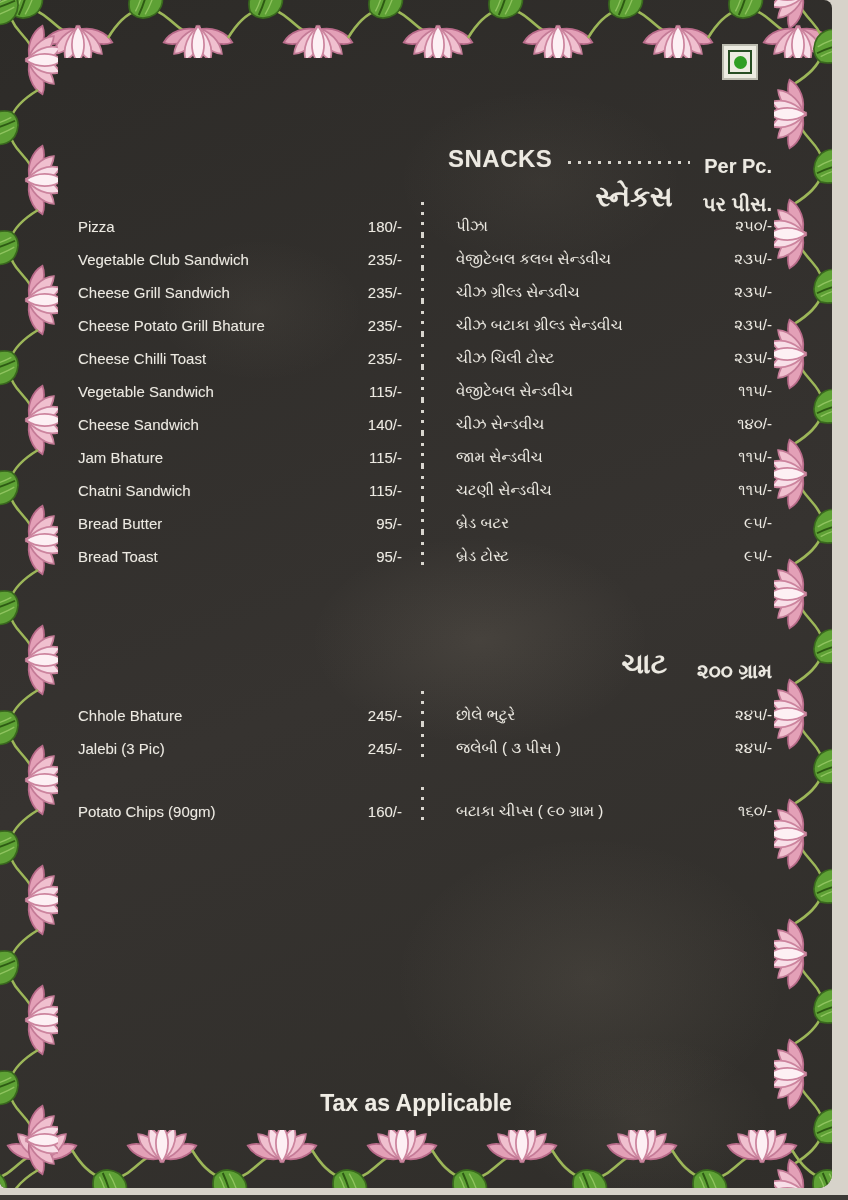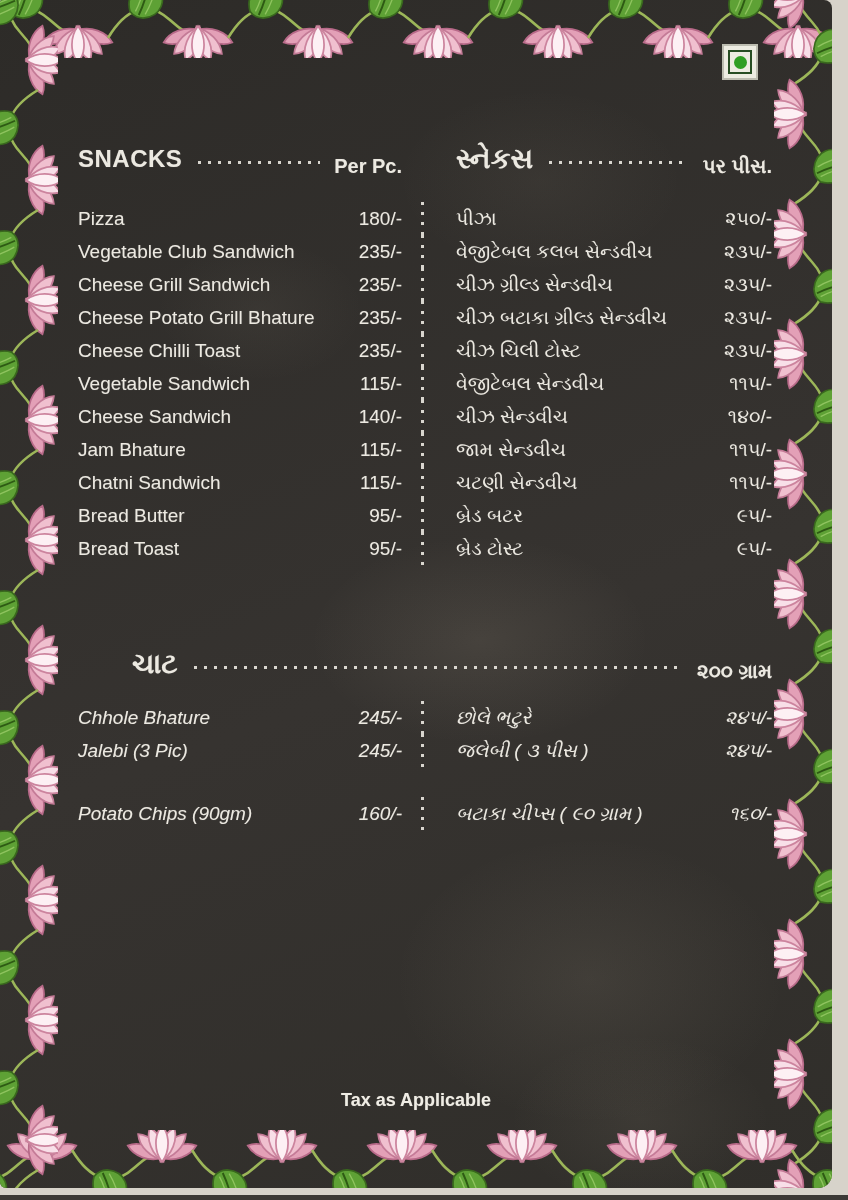--- a/index.html
+++ b/index.html
@@ -37,48 +37,48 @@
   .veg-frame{
     width:24px;height:24px;border:2px solid #274d23;box-sizing:border-box;
     display:flex;align-items:center;justify-content:center;
   }
   .veg-dot{width:13px;height:13px;border-radius:50%;background:#2f9e23;}
 
   .menu{
     position:absolute;left:78px;top:140px;width:694px;
     color:#ece9e1;text-shadow:0 0 1px rgba(255,255,255,.25);
   }
-  .sec-header{display:flex;height:36px;align-items:flex-start;font-weight:bold;}
+  .sec-header{display:flex;height:36px;align-items:flex-end;font-weight:bold;flex-direction:column;}
   .h-left{width:324px;display:flex;align-items:center;}
   .h-mid{width:40px;}
   .h-right{flex:1;display:flex;align-items:center;padding-left:14px;}
   .title-en{font-size:24px;letter-spacing:.5px;}
   .title-gu{font-size:28px;}
   .unit{font-size:20px;white-space:nowrap;margin-top:15px;}
   .dots{
     flex:1;height:3px;margin:6px 14px 0 16px;
     background:repeating-linear-gradient(90deg,#d9d6cf 0 3px,transparent 3px 10px);
   }
   .items{margin-top:26px;}
-  .items-chaat{margin-top:20px;font-style:italic;}
-  .row{display:flex;height:33px;align-items:center;font-size:19px;}
+  .items-chaat{margin-top:10px;}
+  .row{display:flex;height:33px;align-items:flex-end;font-size:15px;}
   .row.gap-above{margin-top:30px;}
   .en-name{width:272px;white-space:nowrap;}
   .en-price{width:52px;text-align:right;white-space:nowrap;}
   .sep{width:40px;align-self:stretch;display:flex;justify-content:center;}
   .sep i{
     display:block;width:3px;
     background:repeating-linear-gradient(180deg,#d9d6cf 0 3px,transparent 3px 10px);
   }
   .gu-name{flex:1;padding-left:14px;white-space:nowrap;}
   .gu-price{width:84px;text-align:right;white-space:nowrap;}
   .sec-chaat{margin-top:80px;}
   .footer{
     position:absolute;left:0;top:1090px;width:832px;text-align:center;
-    color:#f0ede5;font-weight:bold;font-size:18px;
+    color:#f0ede5;font-weight:bold;font-size:23px;
     text-shadow:0 0 1px rgba(255,255,255,.3);
   }
   .defs-holder{position:absolute;width:0;height:0;overflow:hidden;}
 </style>
 </head>
 <body>
 
 <svg class="defs-holder" xmlns="http://www.w3.org/2000/svg" aria-hidden="true">
   <defs>
     <path id="petal" d="M0,6 C -6,-2 -6,-14 0,-21 C 6,-14 6,-2 0,6 Z" stroke-width="1.3"></path>

